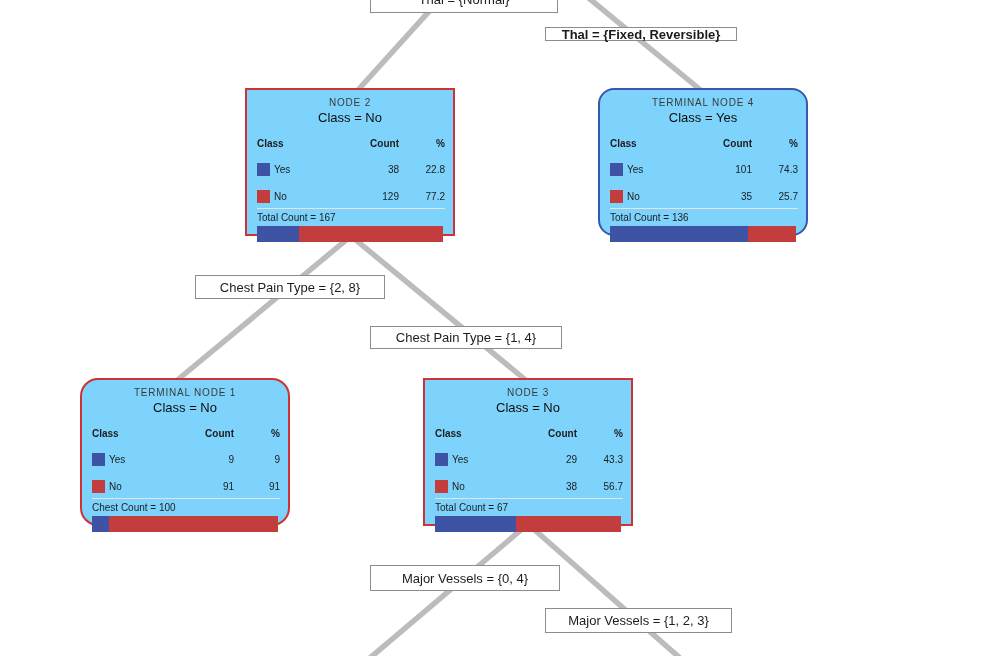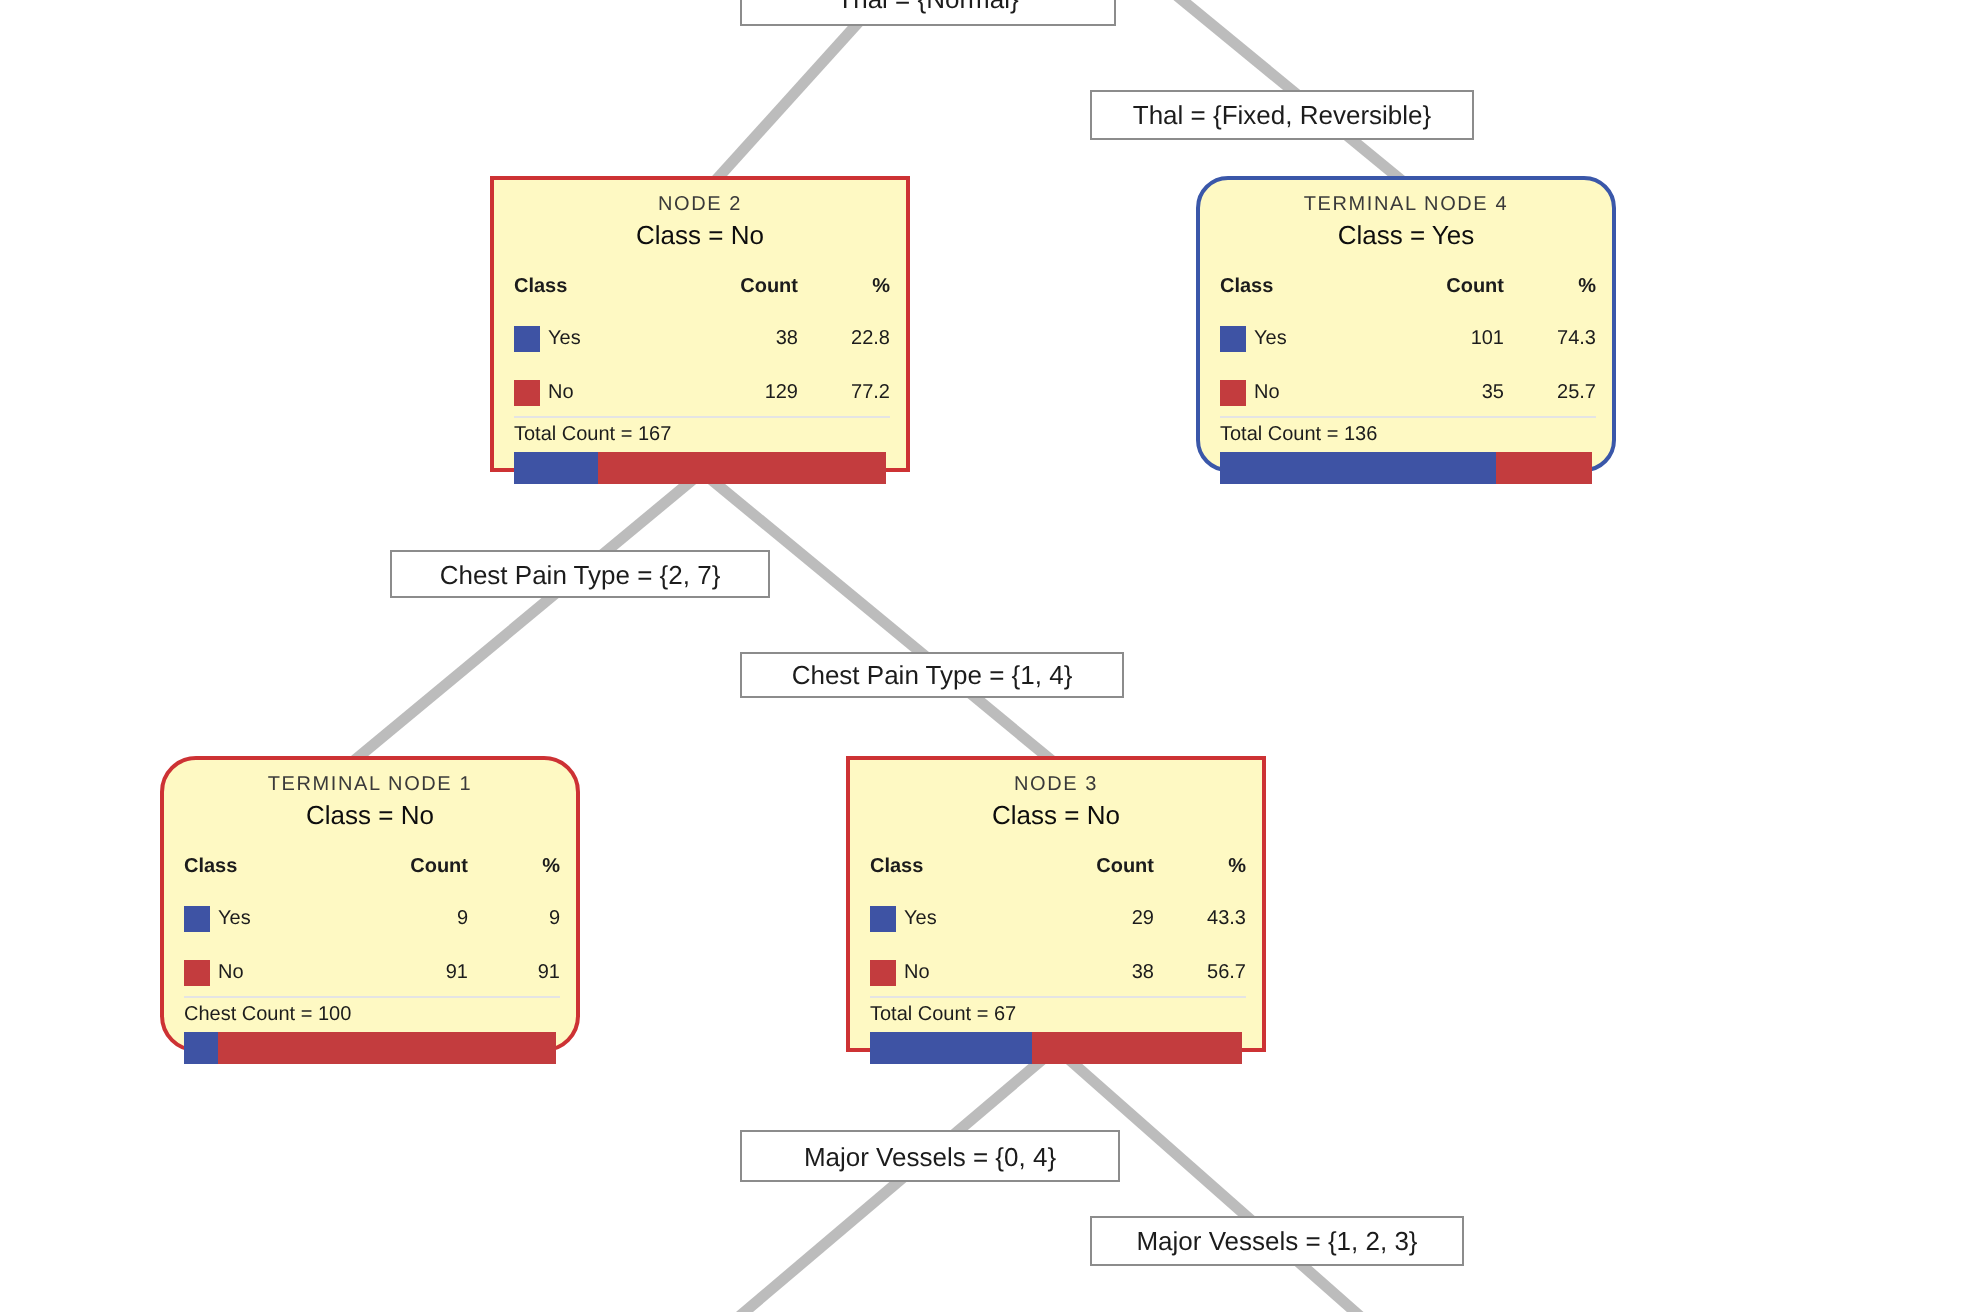--- a/index.html
+++ b/index.html
@@ -10,21 +10,21 @@
   svg.edges{position:absolute;left:0;top:0;z-index:0;}
   svg.edges line{stroke:#bcbcbc;stroke-width:5.5;stroke-linecap:butt;}
 
   .edge-label{
     position:absolute;z-index:2;background:#ffffff;border:1px solid #8c8c8c;
     display:flex;align-items:center;justify-content:center;
     font-size:13px;color:#1c1c1c;box-sizing:border-box;white-space:nowrap;
   }
 
   .node{
-    position:absolute;z-index:3;width:210px;height:148px;background:#fef9c3;
+    position:absolute;z-index:3;width:210px;height:148px;background:#7dd3fc;
     border:2px solid #cd3234;box-sizing:border-box;
   }
   .node.terminal{border-radius:18px;}
   .node.blue{border-color:#3a57a9;border-radius:16px;}
 
   .node-title{
     text-align:center;margin-top:7px;font-size:10px;letter-spacing:0.8px;
     color:#3a3a3a;
   }
   .node-class{
@@ -53,22 +53,22 @@
 <svg class="edges" width="985" height="656" viewBox="0 0 985 656">
   <line x1="452" y1="-14" x2="358" y2="90"></line>
   <line x1="574" y1="-14" x2="703" y2="92"></line>
   <line x1="351" y1="236" x2="175" y2="382"></line>
   <line x1="351" y1="236" x2="528" y2="382"></line>
   <line x1="528" y1="524" x2="351" y2="674"></line>
   <line x1="528" y1="524" x2="698" y2="674"></line>
 </svg>
 
 <div class="edge-label" style="left:370px;top:-14px;width:188px;height:27px;">Thal = {Normal}</div>
-<div class="edge-label" style="left:545px;top:45px;width:192px;height:25px;">Thal = {Fixed, Reversible}</div>
-<div class="edge-label" style="left:195px;top:275px;width:190px;height:24px;">Chest Pain Type = {2, 7}</div>
+<div class="edge-label" style="left:545px;top:27px;width:192px;height:14px;font-weight:bold;">Thal = {Fixed, Reversible}</div>
+<div class="edge-label" style="left:195px;top:275px;width:190px;height:24px;">Chest Pain Type = {2, 8}</div>
 <div class="edge-label" style="left:370px;top:326px;width:192px;height:23px;">Chest Pain Type = {1, 4}</div>
 <div class="edge-label" style="left:370px;top:565px;width:190px;height:26px;">Major Vessels = {0, 4}</div>
 <div class="edge-label" style="left:545px;top:608px;width:187px;height:25px;text-align:center;">Major Vessels = {1, 2, 3}</div>
 
 <div class="node" style="left: 245px; top: 88px; border-color: rgb(205, 50, 52);">
   <div class="node-title">NODE 2</div>
   <div class="node-class">Class = No</div>
   <div class="node-table">
     <div class="t-head">
       <span class="c-label">Class</span>

